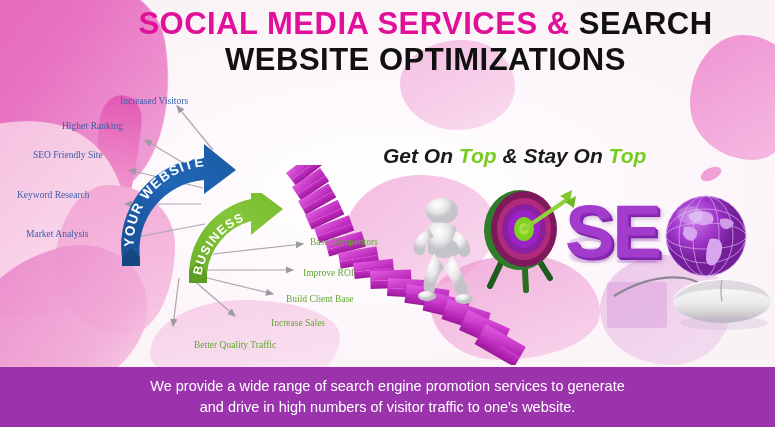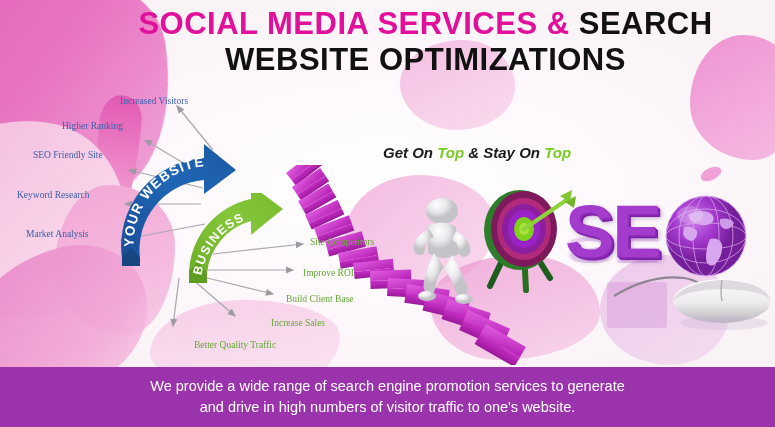--- a/index.html
+++ b/index.html
@@ -102,21 +102,21 @@
   .headline{
     font-size:31px;font-weight:bold;letter-spacing:.5px;
     line-height:36px;font-family:"Liberation Sans",sans-serif;
   }
   .hl-pink{color:#e0109b;}
   .hl-dark{color:#111111;}
 
   
   #tagline{
     position:absolute;left:383px;top:144px;z-index:30;
-    font-size:15px;font-weight:bold;font-style:italic;
+    font-size:21px;font-weight:bold;font-style:italic;
     color:#1a1a1a;letter-spacing:0px;white-space:nowrap;
     font-family:"Liberation Sans",sans-serif;
   }
   #tagline .grn{color:#77cc22;}
 
   
   .lbl{
     position:absolute;z-index:28;white-space:nowrap;
     font-size:9.5px;font-family:Liberation Serif, serif;
   }
@@ -437,21 +437,21 @@
       </marker>
     </defs>
   </svg>
 
   <div class="lbl lbl-blue" style="left:120px;top:96px;">Increased Visitors</div>
   <div class="lbl lbl-blue" style="left:62px;top:121px;">Higher Ranking</div>
   <div class="lbl lbl-blue" style="left:33px;top:150px;">SEO Friendly Site</div>
   <div class="lbl lbl-blue" style="left:17px;top:190px;">Keyword Research</div>
   <div class="lbl lbl-blue" style="left:26px;top:229px;">Market Analysis</div>
 
-  <div class="lbl lbl-green" style="left:310px;top:237px;">Site Competitors</div>
+  <div class="lbl lbl-green" style="left:310px;top:237px;">Base Competitors</div>
   <div class="lbl lbl-green" style="left:303px;top:268px;">Improve ROI</div>
   <div class="lbl lbl-green" style="left:286px;top:294px;">Build Client Base</div>
   <div class="lbl lbl-green" style="left:255px;top:318px;padding-left:16px;">Increase Sales</div>
   <div class="lbl lbl-green" style="left:194px;top:340px;">Better Quality Traffic</div>
 
   <div id="caption">
     <p>
       <span>We provide a wide range of search engine promotion services to generate</span><br>
       <span>and drive in high numbers of visitor traffic to one's website.</span>
     </p>

